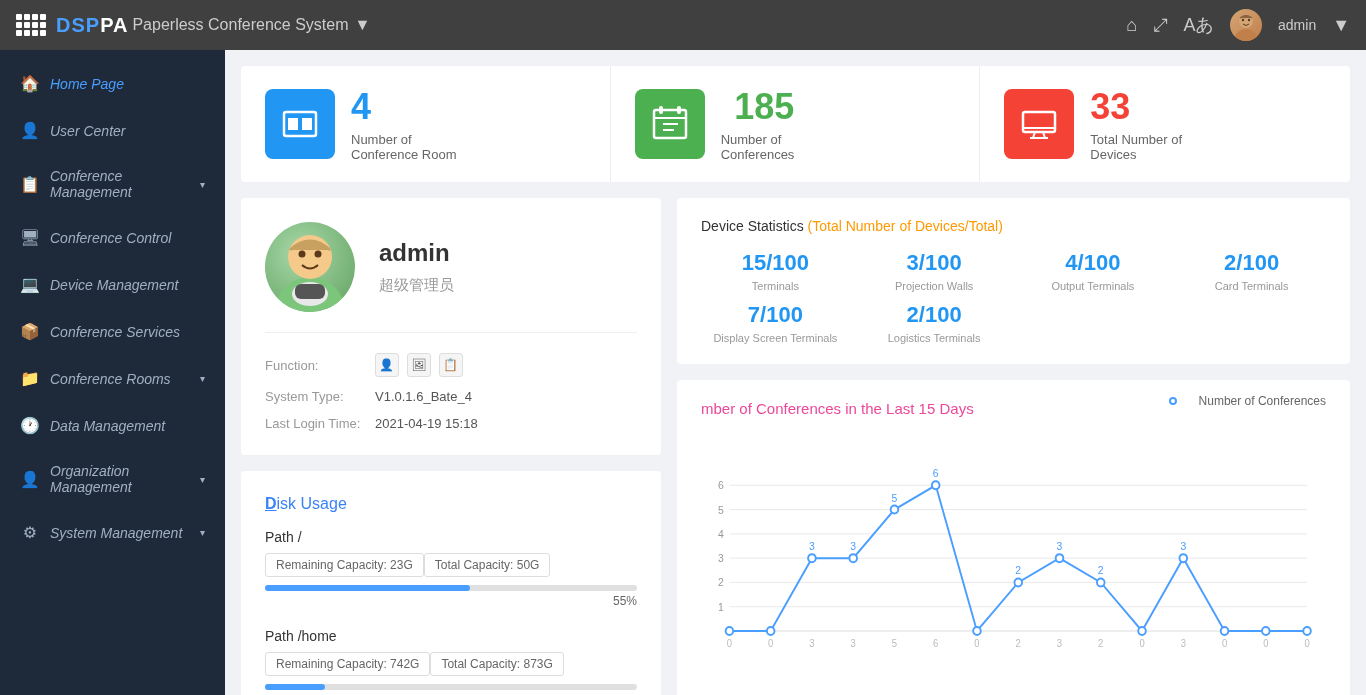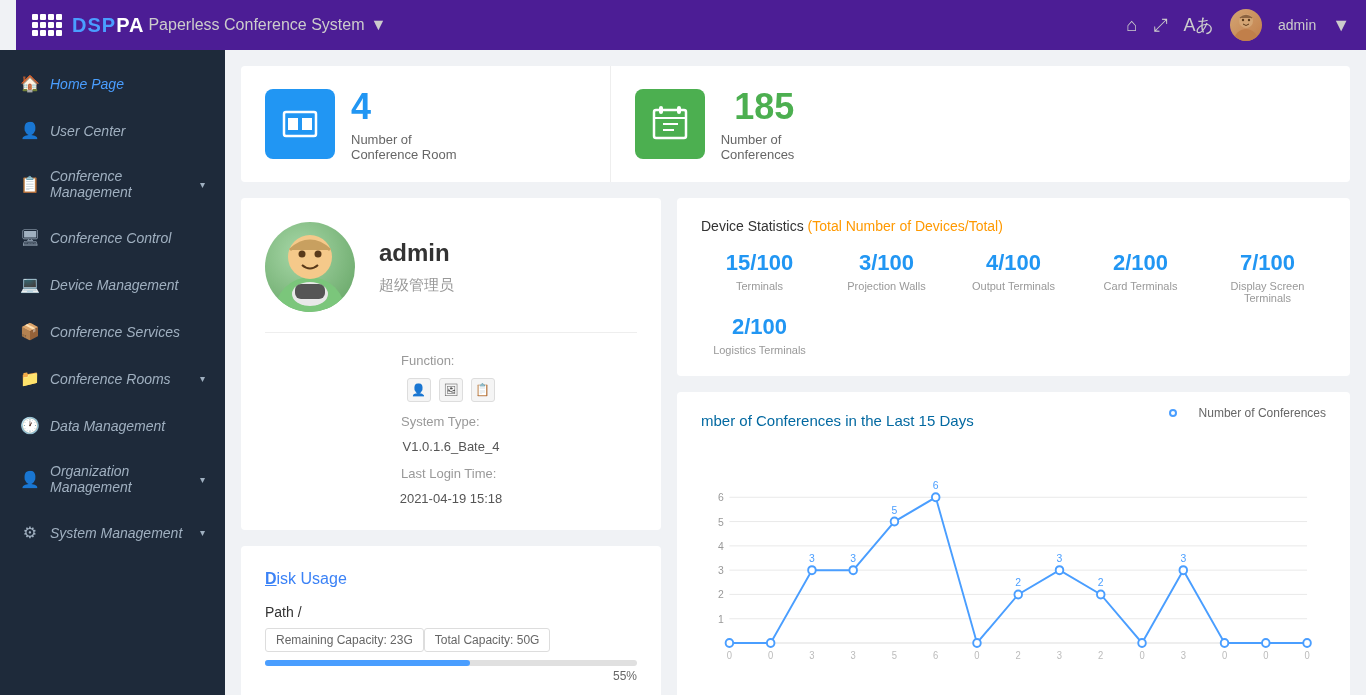--- a/index.html
+++ b/index.html
@@ -1,27 +1,27 @@
 <!DOCTYPE html>
 <html><head>
   <meta charset="utf-8">
   <style>
     * { box-sizing: border-box; margin: 0; padding: 0; }
     body { font-family: 'Arial', sans-serif; background: #f0f2f5; overflow: hidden; }
 
     
     .topnav {
-      background: #4c1d95;
+      background: #404040;
       height: 50px;
       display: flex;
       align-items: center;
       padding: 0 16px;
       color: #fff;
       position: fixed;
-      top: 0; left: 16px; right: 0;
+      top: 0; left: 0; right: 0;
       z-index: 100;
     }
     .topnav-logo {
       display: flex;
       align-items: center;
       gap: 10px;
     }
     .logo-grid {
       display: grid;
       grid-template-columns: repeat(4,6px);
@@ -158,21 +158,21 @@
       width: 90px; height: 90px;
       border-radius: 50%;
       background: radial-gradient(circle at 40% 35%, #a8d8a8, #5fa05f);
       display: flex; align-items: center; justify-content: center;
       overflow: hidden;
       flex-shrink: 0;
     }
     .profile-name { font-size: 24px; font-weight: bold; color: #333; }
     .profile-subtitle { font-size: 15px; color: #999; margin-top: 9px; }
     .profile-details { display: flex; flex-direction: column; gap: 12px; }
-    .profile-detail-row { display: flex; align-items: center; gap: 10px; font-size: 13px; color: #555; flex-direction: column; }
+    .profile-detail-row { display: flex; align-items: center; gap: 10px; font-size: 13px; color: #555; }
     .profile-detail-label { color: #999; min-width: 100px; }
     .profile-detail-icons { display: flex; gap: 8px; }
     .profile-detail-icon { width: 24px; height: 24px; background: #f5f5f5; border: 1px solid #ddd; border-radius: 3px; display: flex; align-items: center; justify-content: center; font-size: 12px; }
 
     
     .disk-card {
       background: #fff;
       border-radius: 4px;
       padding: 24px;
       margin-top: 16px;
@@ -199,35 +199,35 @@
     
     .device-stats-card {
       background: #fff;
       border-radius: 4px;
       padding: 20px 24px;
     }
     .device-stats-title { font-size: 14px; color: #333; margin-bottom: 16px; }
     .device-stats-title span { color: #f90; }
     .device-stats-grid {
       display: grid;
-      grid-template-columns: repeat(5, 1fr);
+      grid-template-columns: repeat(4, 1fr);
       gap: 10px;
       text-align: center;
     }
     .device-stat-num { font-size: 22px; font-weight: bold; color: #2196f3; }
     .device-stat-label { font-size: 11px; color: #999; margin-top: 4px; }
 
     
     .chart-card {
       background: #fff;
       border-radius: 4px;
       padding: 20px 24px;
       flex: 1;
     }
-    .chart-title { font-size: 15px; color: #0369a1; margin-bottom: 12px; font-weight: 500; }
+    .chart-title { font-size: 15px; color: #ec4899; margin-bottom: 12px; font-weight: 500; }
     .chart-legend { display: flex; align-items: center; gap: 22px; font-size: 12px; color: #666; float: right; margin-top: -28px; }
     .chart-legend-dot { width: 8px; height: 8px; border-radius: 50%; border: 2px solid #4a9eff; background: #fff; }
     .chart-container { position: relative; }
 
     
     .chart-svg { width: 100%; height: 240px; }
   </style>
 </head>
 <body>
 
@@ -357,20 +357,35 @@
             <line x1="13" y1="26" x2="24" y2="26" stroke="white" stroke-width="2"></line>
             <rect x="9" y="2" width="4" height="8" rx="2" fill="white"></rect>
             <rect x="27" y="2" width="4" height="8" rx="2" fill="white"></rect>
           </svg>
         </div>
         <div class="stat-info">
           <span class="stat-number green">185</span>
           <span class="stat-label">Number of<br>Conferences</span>
         </div>
       </div>
+      <div class="stat-card">
+        <div class="stat-icon-box red">
+          <svg width="40" height="40" viewBox="0 0 40 40" fill="white">
+            <rect x="4" y="8" width="32" height="20" rx="2" fill="none" stroke="white" stroke-width="2.5"></rect>
+            <line x1="16" y1="28" x2="14" y2="34" stroke="white" stroke-width="2"></line>
+            <line x1="24" y1="28" x2="26" y2="34" stroke="white" stroke-width="2"></line>
+            <line x1="11" y1="34" x2="29" y2="34" stroke="white" stroke-width="2"></line>
+            <line x1="4" y1="24" x2="36" y2="24" stroke="white" stroke-width="2"></line>
+          </svg>
+        </div>
+        <div class="stat-info">
+          <span class="stat-number red">33</span>
+          <span class="stat-label">Total Number of<br>Devices</span>
+        </div>
+      </div>
     </div>
 
     <div class="content-grid">
 
       <div>
 
         <div class="profile-card">
           <div class="profile-top">
             <div class="profile-avatar-circle">
               <svg width="90" height="90" viewBox="0 0 90 90">
@@ -421,20 +436,21 @@
       <span class="disk-cap-badge">Total Capacity:  50G</span>
     </div>
     <div class="disk-bar-bg">
       <div class="disk-bar-fill" style="width:55%"></div>
     </div>
     <div class="disk-pct">55%</div>
   </div>
               <div class="disk-section">
     <div class="disk-path">Path /home</div>
     <div class="disk-caps">
+      <span class="disk-cap-badge">Remaining Capacity:  742G</span>
       <span class="disk-cap-badge">Total Capacity:  873G</span>
     </div>
     <div class="disk-bar-bg">
       <div class="disk-bar-fill" style="width:16%"></div>
     </div>
     <div class="disk-pct">16%</div>
   </div>
             </div>
         </div>
       </div>

